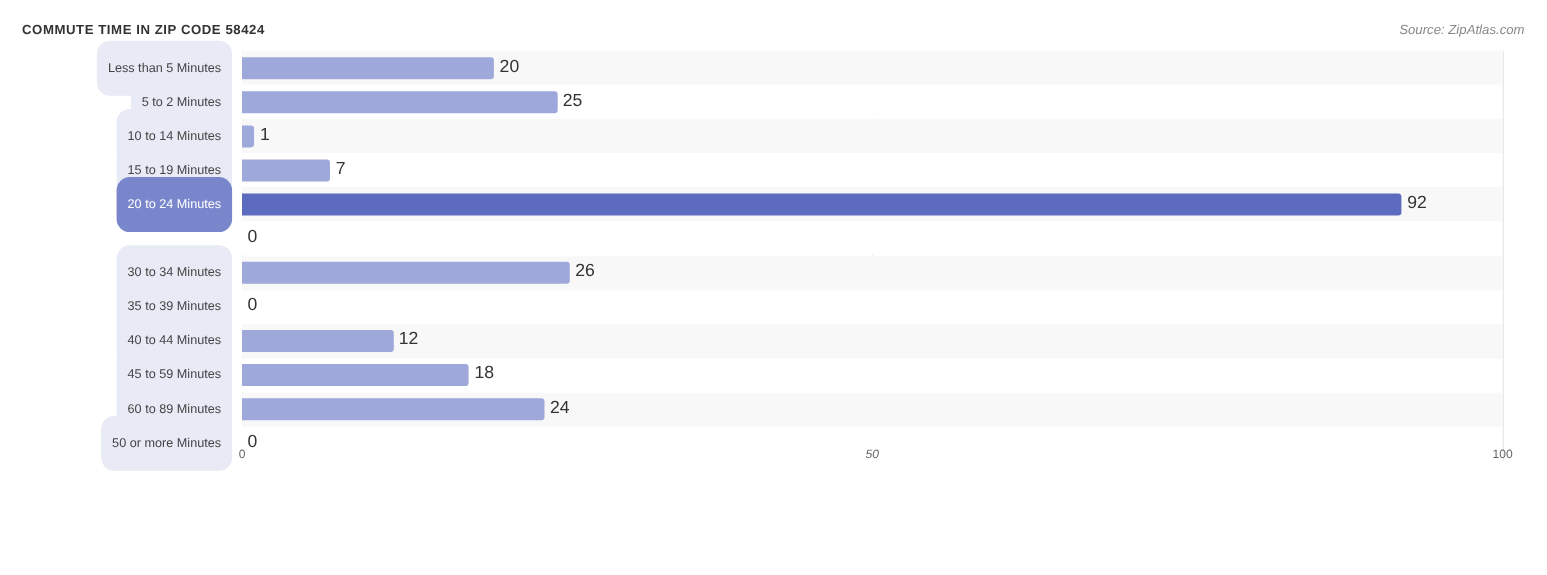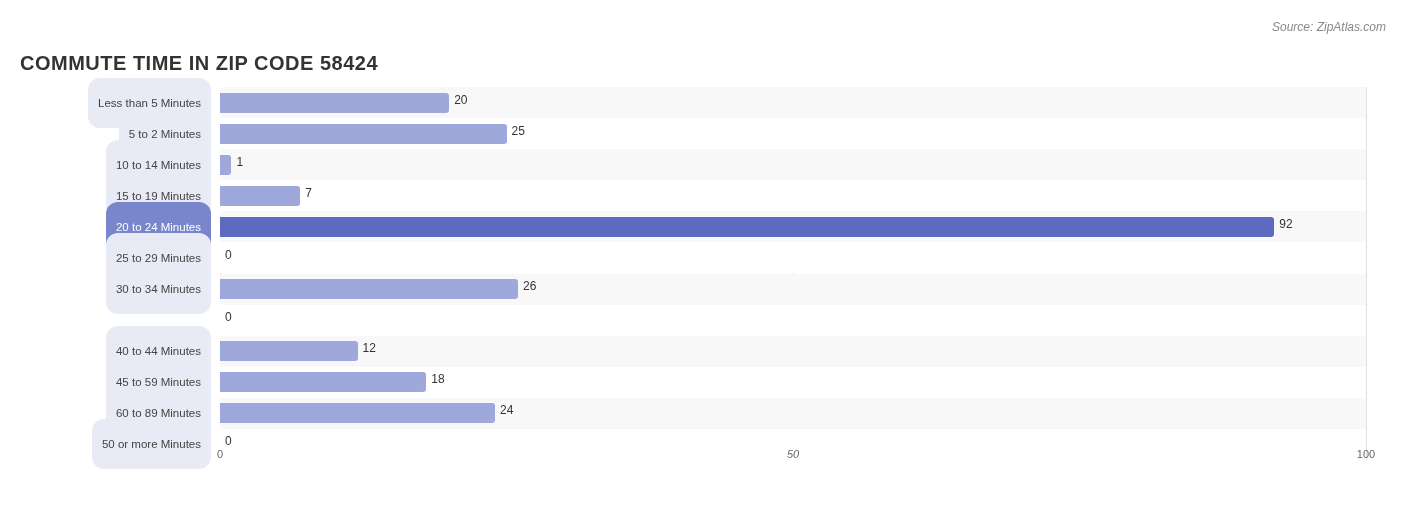--- a/index.html
+++ b/index.html
@@ -16,26 +16,25 @@
       padding: 20px 20px 50px 20px;
       position: relative;
     }
     .chart-header {
       display: flex;
       justify-content: space-between;
       align-items: flex-start;
       margin-bottom: 12px;
     }
     .chart-title {
-      font-size: 20px;
+      font-size: 12px;
       font-weight: bold;
       color: #333;
       text-transform: uppercase;
       letter-spacing: 0.5px;
-      margin-top: 32px;
     }
     .chart-source {
       font-size: 12px;
       color: #888;
       font-style: italic;
     }
     .chart-body {
       position: relative;
       width: 100%;
       height: calc(100% - 50px);
@@ -96,21 +95,21 @@
       background: #9fa8da;
       border-radius: 0 3px 3px 0;
       position: relative;
     }
     .bar-fill.highlighted {
       background: #5c6bc0;
     }
     .bar-value {
       position: absolute;
       left: calc(100% + 5px);
-      font-size: 12px;
+      font-size: 16px;
       color: #333;
       white-space: nowrap;
     }
     .bar-value.highlighted {
       color: #333;
     }
     .x-axis {
       position: absolute;
       bottom: 0;
       left: 0;
@@ -189,40 +188,40 @@
           <div class="bar-label-area">
             <span class="bar-label-pill highlighted">20 to 24 Minutes</span>
           </div>
           <div class="bar-track">
             <div class="bar-fill highlighted" style="width: 92%; min-width: 3px;">
               <span class="bar-value highlighted">92</span>
             </div>
           </div>
         </div>
         <div class="bar-row row-bg-odd" style="top: 41.6667%; height: 8.33333%;">
-          <div class="bar-label-area">
-            <span class="bar-label-pill">25 to 29 Minutes</span>
-          </div>
           <div class="bar-track">
             <div class="bar-fill" style="width: 0%; min-width: 0px;">
               <span class="bar-value">0</span>
             </div>
           </div>
         </div>
         <div class="bar-row row-bg-even" style="top: 50%; height: 8.33333%;">
           <div class="bar-label-area">
             <span class="bar-label-pill">30 to 34 Minutes</span>
           </div>
           <div class="bar-track">
             <div class="bar-fill" style="width: 26%; min-width: 3px;">
               <span class="bar-value">26</span>
             </div>
           </div>
         </div>
         <div class="bar-row row-bg-odd" style="top: 58.3333%; height: 8.33333%;">
+          <div class="bar-label-area">
+            <span class="bar-label-pill">35 to 39 Minutes</span>
+          </div>
           <div class="bar-track">
             <div class="bar-fill" style="width: 0%; min-width: 0px;">
               <span class="bar-value">0</span>
             </div>
           </div>
         </div>
         <div class="bar-row row-bg-even" style="top: 66.6667%; height: 8.33333%;">
           <div class="bar-label-area">
             <span class="bar-label-pill">40 to 44 Minutes</span>
           </div>

